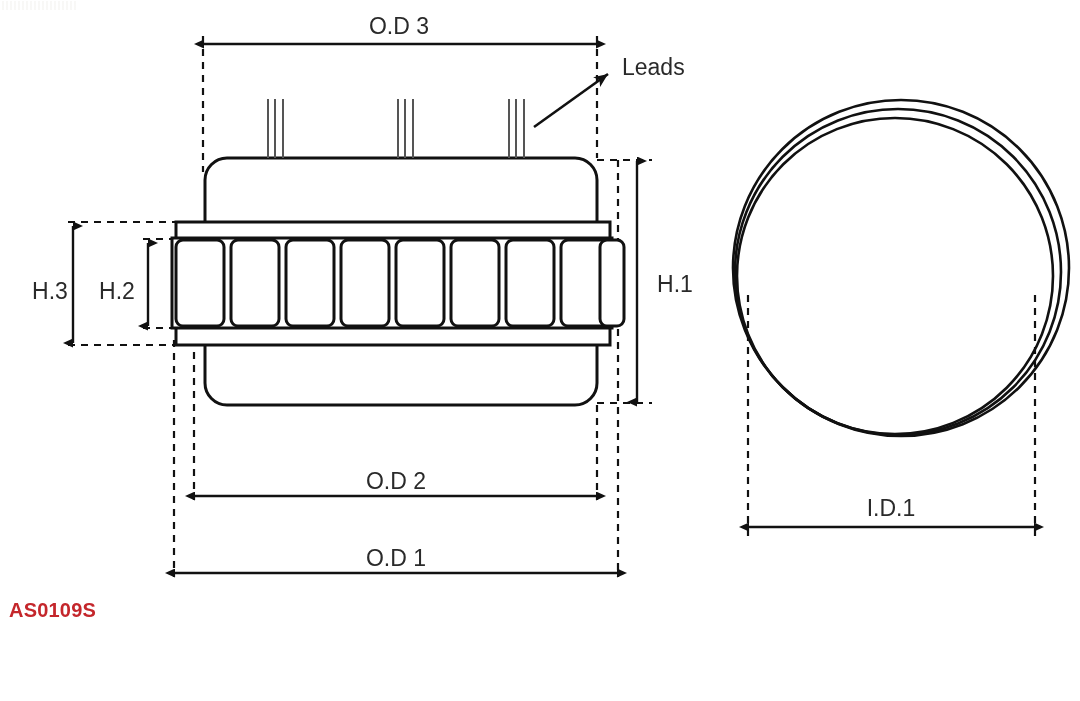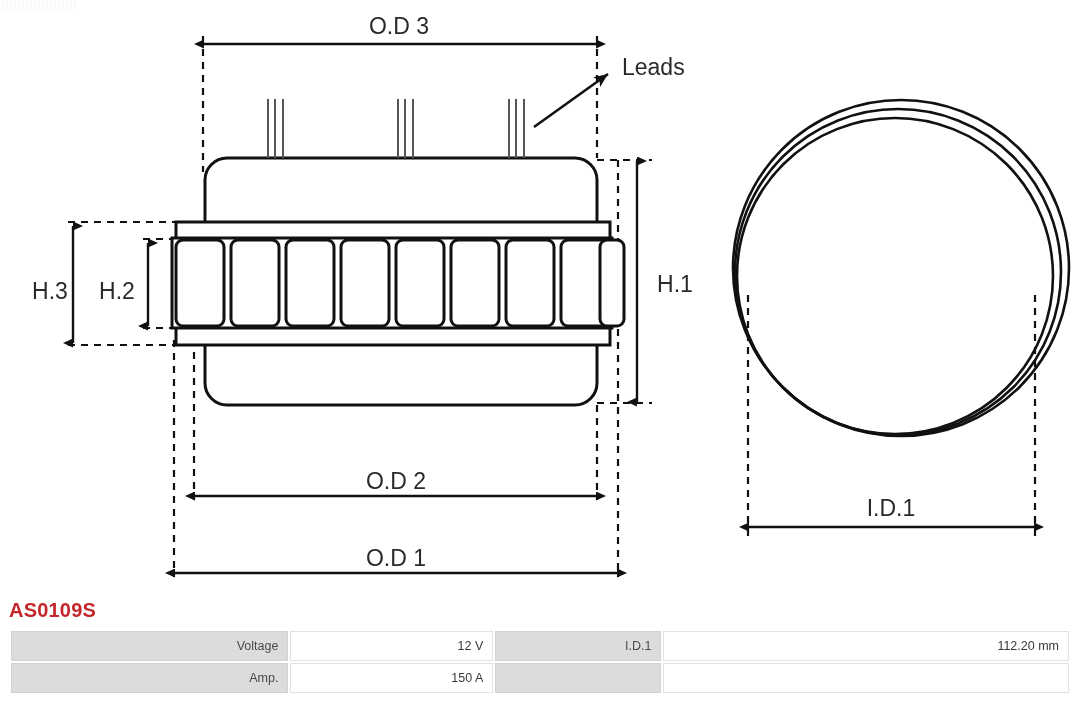--- a/index.html
+++ b/index.html
@@ -204,36 +204,14 @@
 
         <line x1="749" y1="527" x2="1034" y2="527" stroke="#111" stroke-width="2.4" fill="none" marker-start="url(#arrL)" marker-end="url(#arrR)"></line>
 
         <text x="891" y="516" text-anchor="middle" font-family="Liberation Sans, sans-serif" font-size="23" fill="#2a2a2a">I.D.1</text>
       </g>
     </svg>
   </div>
 
   <div id="part-title">AS0109S</div>
 
-  <table id="spec-table">
-    <colgroup>
-      <col class="c1">
-        <col class="c2">
-        <col class="c3">
-        <col class="c4">
-    </colgroup>
-    <tbody>
-      <tr>
-        <td class="lbl">Voltage</td>
-        <td>12 V</td>
-        <td class="lbl">I.D.1</td>
-        <td>112.20 mm</td>
-      </tr>
-      <tr>
-        <td class="lbl">Amp.</td>
-        <td>150 A</td>
-        <td class="lbl"></td>
-        <td></td>
-      </tr>
-    </tbody>
-  </table>
 
 </div>
 
 </body></html>

